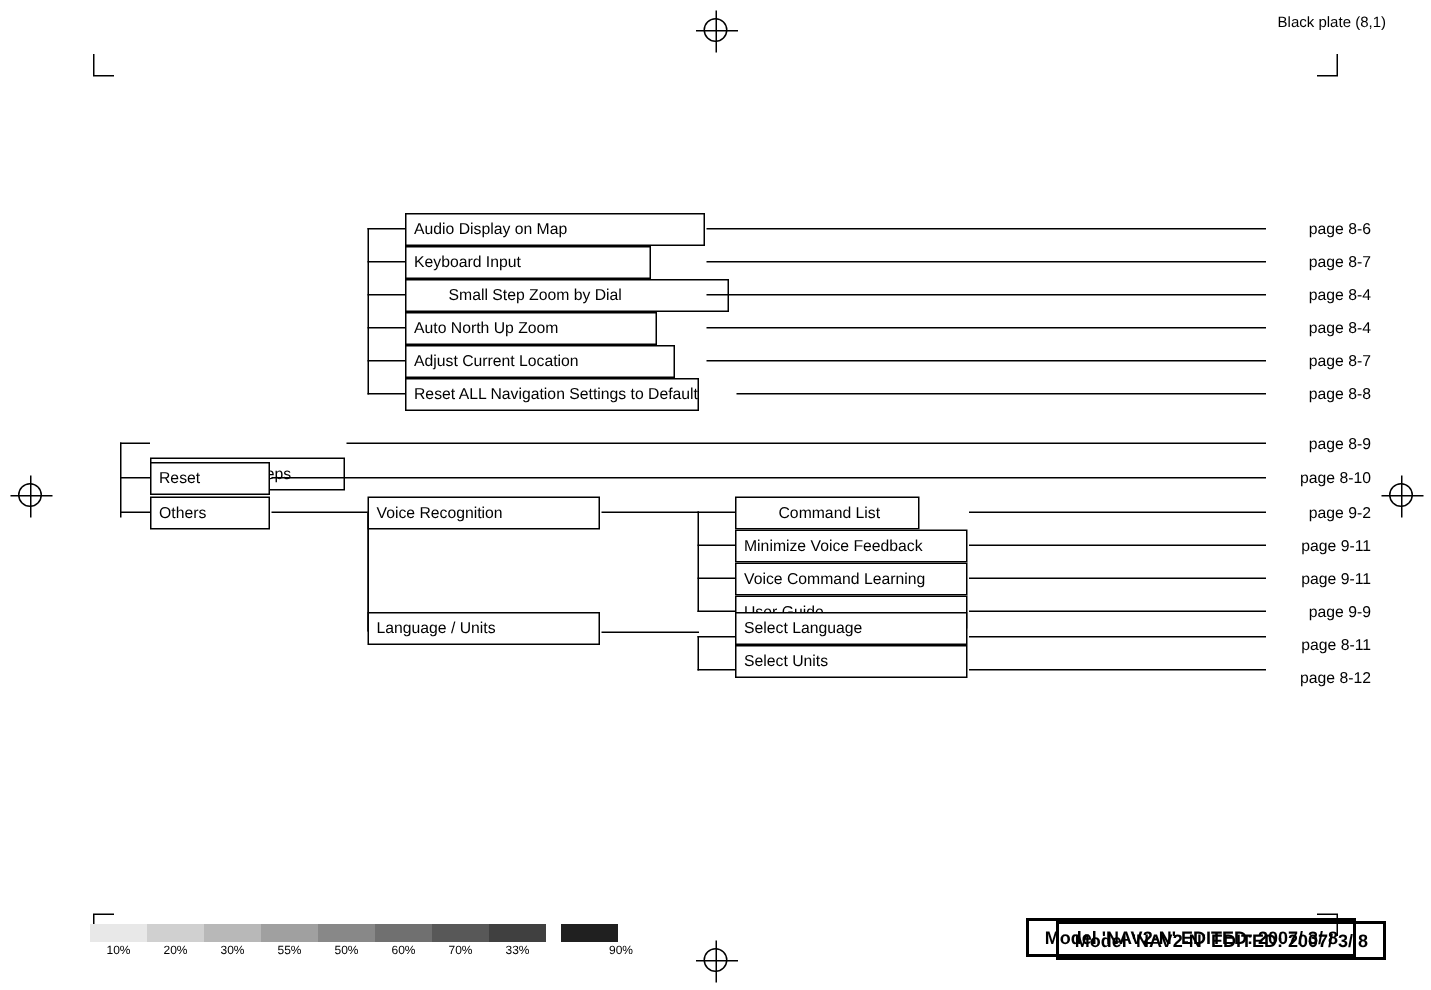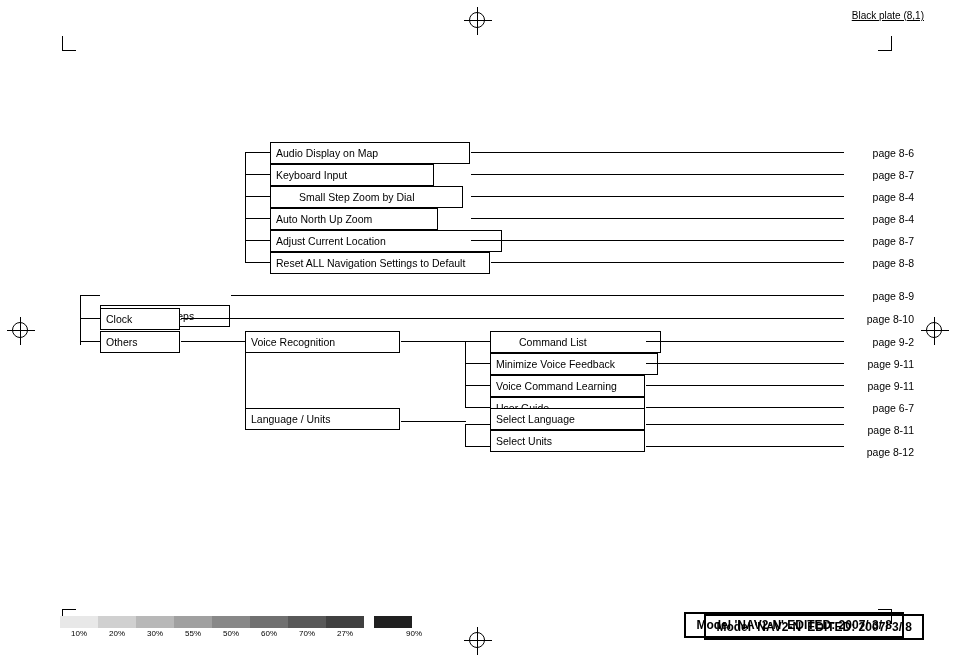--- a/index.html
+++ b/index.html
@@ -12,21 +12,20 @@
       overflow: hidden;
       position: relative;
     }
 
     
     .header-text {
       position: absolute;
       top: 10px;
       right: 30px;
       font-size: 10px;
-      text-decoration: underline;
     }
 
     
     .reg-mark {
       position: absolute;
       width: 16px;
       height: 16px;
       border: 1px solid #000;
       border-radius: 50%;
     }
@@ -140,33 +139,33 @@
 <div class="header-text">Black plate (8,1)</div>
 
 <div class="box" style="position:absolute; top:142px; left:270px; width:200px;">
   <span>Audio Display on Map</span>
 </div>
 
 <div class="box" style="position:absolute; top:164px; left:270px; width:164px;">
   <span>Keyboard Input</span>
 </div>
 
-<div class="box" style="position:absolute; top:186px; left:270px; width:193px;padding-left:28px;">
+<div class="box" style="position:absolute; top:186px; left:270px; width:216px;padding-left:28px;">
   <span>Small Step Zoom by Dial</span>
 </div>
 
 <div class="box" style="position:absolute; top:208px; left:270px; width:168px;">
   <span>Auto North Up Zoom</span>
 </div>
 
-<div class="box" style="position:absolute; top:230px; left:270px; width:232px;">
+<div class="box" style="position:absolute; top:230px; left:270px; width:180px;">
   <span>Adjust Current Location</span>
 </div>
 
-<div class="box" style="position:absolute; top:252px; left:270px; width:220px;">
+<div class="box" style="position:absolute; top:252px; left:270px; width:196px;">
   <span>Reset ALL Navigation Settings to Default</span>
 </div>
 
 <div class="page-ref" style="position:absolute; top:147px; right:40px;">page 8-6</div>
 <div class="page-ref" style="position:absolute; top:169px; right:40px;">page 8-7</div>
 <div class="page-ref" style="position:absolute; top:191px; right:40px;">page 8-4</div>
 <div class="page-ref" style="position:absolute; top:213px; right:40px;">page 8-4</div>
 <div class="page-ref" style="position:absolute; top:235px; right:40px;">page 8-7</div>
 <div class="page-ref" style="position:absolute; top:257px; right:40px;">page 8-8</div>
 
@@ -194,21 +193,21 @@
 
 <div class="line-h" style="position:absolute; top:262px; left:245px; width:25px;"></div>
 
 <div class="line-v" style="position:absolute; top:152px; left:245px; height:111px;"></div>
 
 <div class="box" style="position:absolute; top:285px; left:100px; width:130px;margin-top:20px;">
   <span>Volume and Beeps</span>
 </div>
 
 <div class="box" style="position:absolute; top:308px; left:100px; width:80px;">
-  <span>Clock</span>
+  <span>Reset</span>
 </div>
 
 <div class="box" style="position:absolute; top:331px; left:100px; width:80px;">
   <span>Others</span>
 </div>
 
 <div class="page-ref" style="position:absolute; top:290px; right:40px;">page 8-9</div>
 <div class="page-ref" style="position:absolute; top:313px; right:40px;">page 8-10</div>
 
 <div class="line-h" style="position:absolute; top:295px; left:231px; right:110px;"></div>
@@ -231,25 +230,25 @@
 </div>
 
 <div class="line-v" style="position:absolute; top:341px; left:245px; height:80px;"></div>
 
 <div class="line-h" style="position:absolute; top:421px; left:245px; width:0px;"></div>
 
 <div class="line-v" style="position:absolute; top:341px; left:245px; height:80px;"></div>
 
 <div class="line-h" style="position:absolute; top:421px; left:245px; width:0px;"></div>
 
-<div class="box" style="position:absolute; top:331px; left:490px; width:171px;padding-left:28px;">
+<div class="box" style="position:absolute; top:331px; left:490px; width:123px;padding-left:28px;">
   <span>Command List</span>
 </div>
 
-<div class="box" style="position:absolute; top:353px; left:490px; width:168px;">
+<div class="box" style="position:absolute; top:353px; left:490px; width:155px;">
   <span>Minimize Voice Feedback</span>
 </div>
 
 <div class="box" style="position:absolute; top:375px; left:490px; width:155px;">
   <span>Voice Command Learning</span>
 </div>
 
 <div class="box" style="position:absolute; top:397px; left:490px; width:155px;">
   <span>User Guide</span>
 </div>
@@ -258,21 +257,21 @@
   <span>Select Language</span>
 </div>
 
 <div class="box" style="position:absolute; top:430px; left:490px; width:155px;">
   <span>Select Units</span>
 </div>
 
 <div class="page-ref" style="position:absolute; top:336px; right:40px;">page 9-2</div>
 <div class="page-ref" style="position:absolute; top:358px; right:40px;">page 9-11</div>
 <div class="page-ref" style="position:absolute; top:380px; right:40px;">page 9-11</div>
-<div class="page-ref" style="position:absolute; top:402px; right:40px;">page 6-7</div>
+<div class="page-ref" style="position:absolute; top:402px; right:40px;">page 9-9</div>
 <div class="page-ref" style="position:absolute; top:424px; right:40px;">page 8-11</div>
 <div class="page-ref" style="position:absolute; top:446px; right:40px;text-align:right;">page 8-12</div>
 
 <div class="line-h" style="position:absolute; top:341px; left:646px; right:110px;"></div>
 <div class="line-h" style="position:absolute; top:363px; left:646px; right:110px;"></div>
 <div class="line-h" style="position:absolute; top:385px; left:646px; right:110px;"></div>
 <div class="line-h" style="position:absolute; top:407px; left:646px; right:110px;"></div>
 <div class="line-h" style="position:absolute; top:424px; left:646px; right:110px;"></div>
 <div class="line-h" style="position:absolute; top:446px; left:646px; right:110px;"></div>
 
@@ -323,21 +322,21 @@
   <div class="gs-item">
     <div class="gs-swatch" style="background:#707070;"></div>
     <span style="font-size:8px;">60%</span>
   </div>
   <div class="gs-item">
     <div class="gs-swatch" style="background:#585858;"></div>
     <span style="font-size:8px;">70%</span>
   </div>
   <div class="gs-item">
     <div class="gs-swatch" style="background:#404040;"></div>
-    <span style="font-size:8px;">27%</span>
+    <span style="font-size:8px;">33%</span>
   </div>
   <div class="gs-item">
     <div class="gs-swatch" style="background:#202020;"></div>
     <span style="font-size:8px;margin-left:42px;">90%</span>
   </div>
 </div>
 
 <div style="position:absolute; bottom:22px; right:50px; border:2px solid #000; padding:4px 10px; font-size:12px; font-weight:bold;">Model 'NAV2-N'  EDITED:  2007/ 3/ 8</div>
 
 </body></html>

